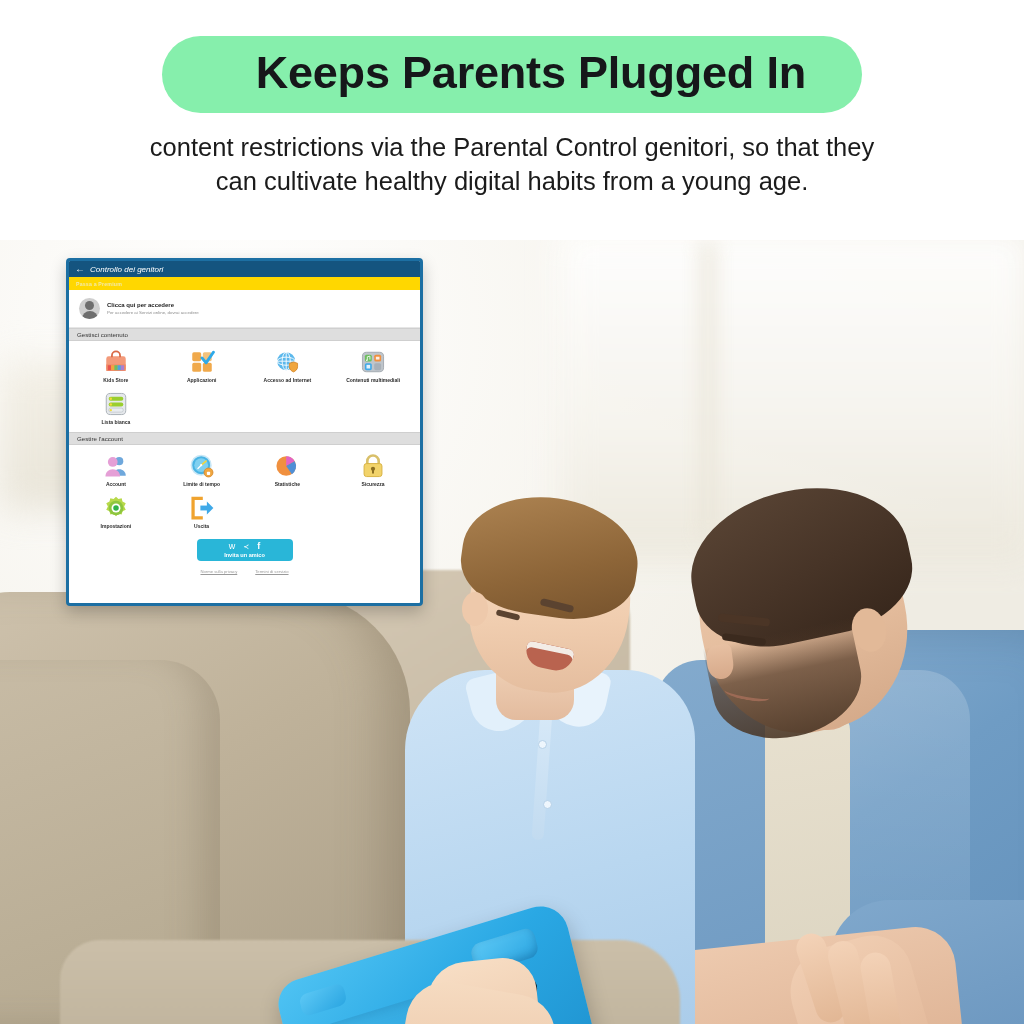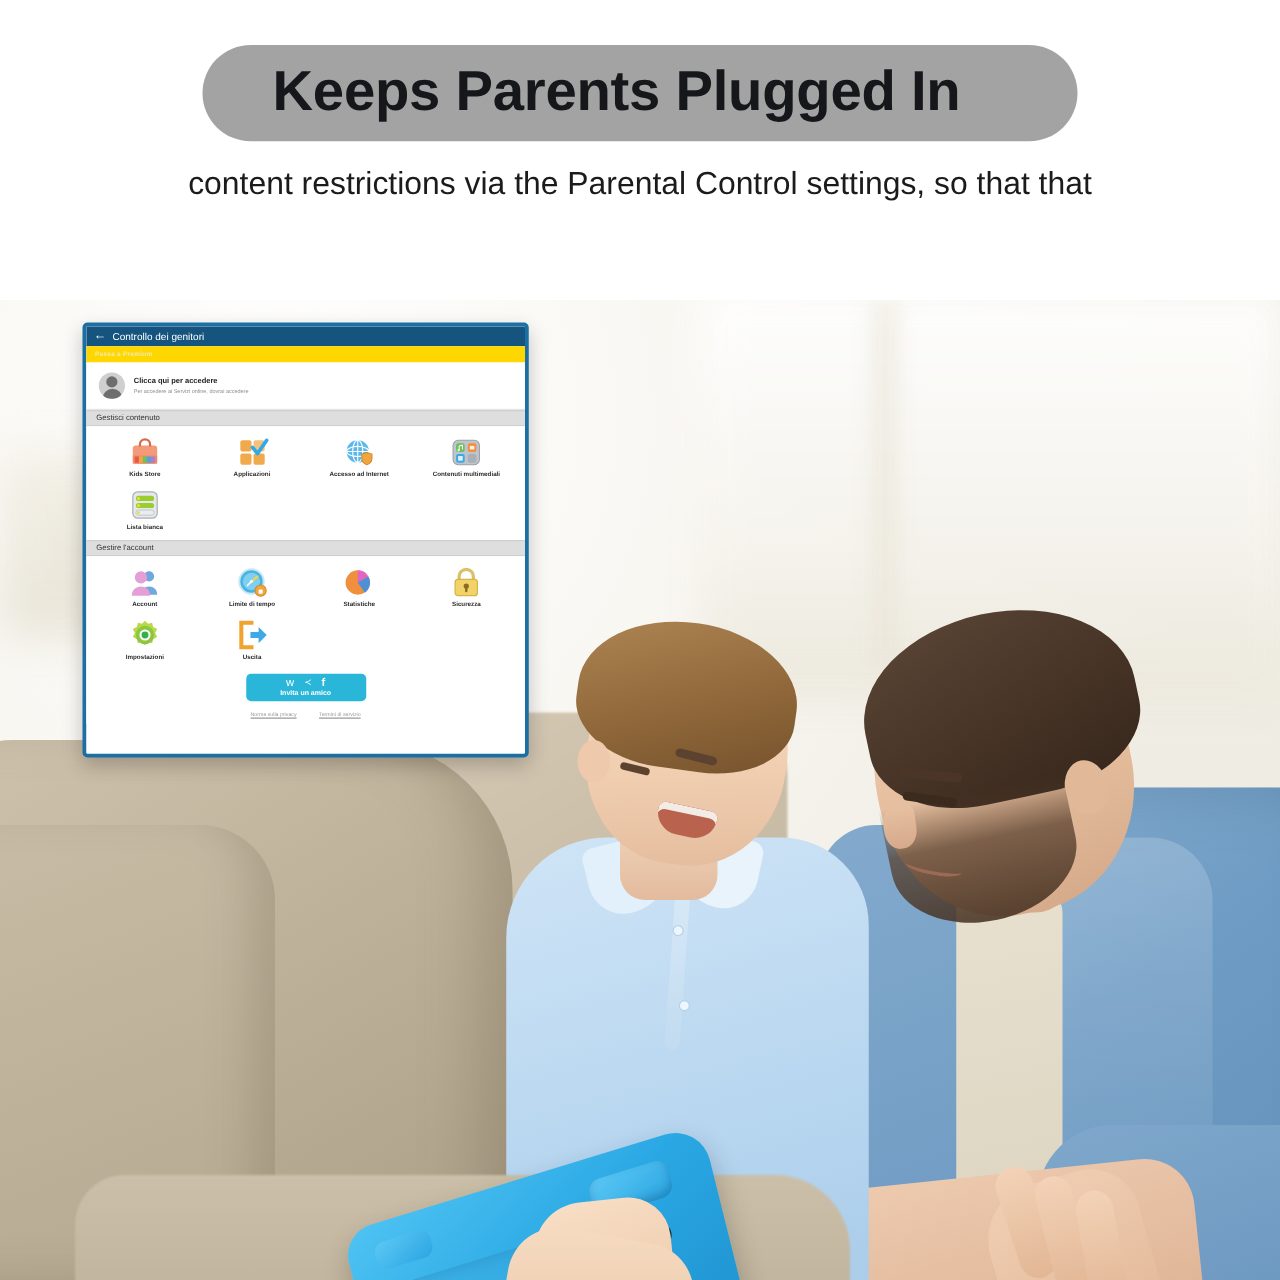--- a/index.html
+++ b/index.html
@@ -13,25 +13,25 @@
     position: relative;
   }
 
   
   .banner-wrap {
     position: absolute;
     top: 36px; left: 0; width: 1024px;
     display: flex; justify-content: center;
   }
   .banner {
-    background: #a3a3a3;
+    background: #86efac;
     border-radius: 48px;
     padding: 10px 56px 14px;
     min-width: 700px;
-    text-align: left;
+    text-align: right;
   }
   .banner-title {
     font-size: 45px;
     font-weight: 700;
     color: #16171a;
     letter-spacing: -0.2px;
     line-height: 1.18;
     white-space: nowrap;
   }
 
@@ -316,21 +316,21 @@
     box-shadow: 0 6px 16px rgba(0,0,0,.22);
     font-family: "Liberation Sans", sans-serif;
   }
   .ui-header {
     height: 16px;
     background: #14547f;
     display: flex; align-items: center; gap: 5px;
     padding: 0 6px;
   }
   .ui-back { color: #fff; font-size: 10px; line-height: 1; }
-  .ui-header-title { color: #ffffff; font-size: 8px; font-weight: 400; }
+  .ui-header-title { color: #ffffff; font-size: 8px; font-weight: 400; font-style: italic; }
 
   .ui-premium {
     height: 13px; background: #FFD700;
     display: flex; align-items: center; padding-left: 7px;
   }
   .ui-premium-text {
     font-size: 5.2px; color: #f2e9a8; font-weight: 700;
     letter-spacing: .2px;
     filter: blur(.35px);
   }
@@ -466,21 +466,22 @@
   <div class="man-finger" style="left:866px;top:712px;width:30px;height:92px;transform:rotate(-10deg);"></div>
 </div>
 
 <div class="banner-wrap">
   <div class="banner">
     <div class="banner-title">Keeps Parents Plugged In</div>
   </div>
 </div>
 
 <div class="subtitle">
-  <span>content restrictions via the Parental Control settings, so that that</span>
+  <span>content restrictions via the Parental Control genitori, so that they</span>
+  <span>can cultivate healthy digital habits from a young age.</span>
 </div>
 
 <div class="ui-panel">
 
   <div class="ui-header">
     <span class="ui-back">←</span>
     <span class="ui-header-title">Controllo dei genitori</span>
   </div>
 
   <div class="ui-premium">

